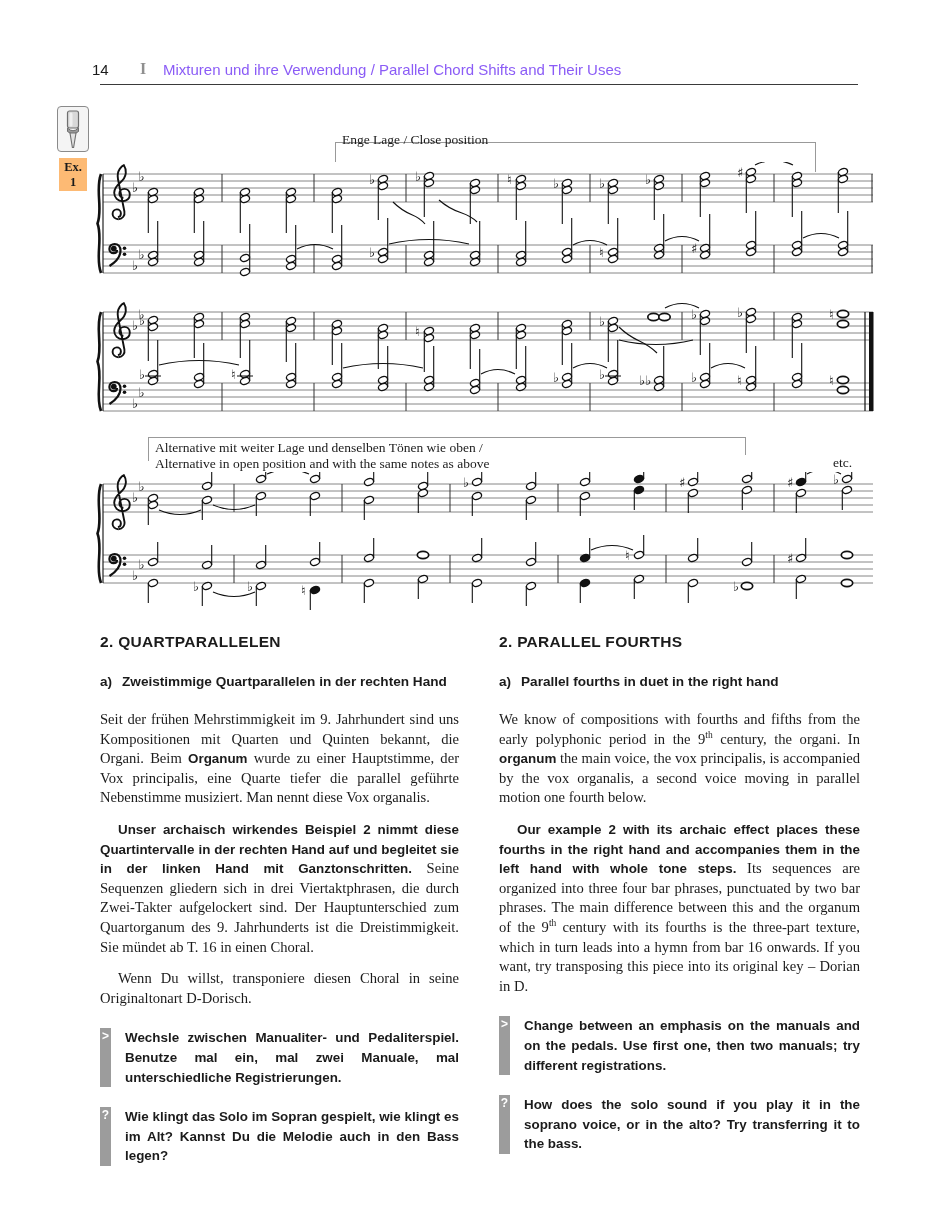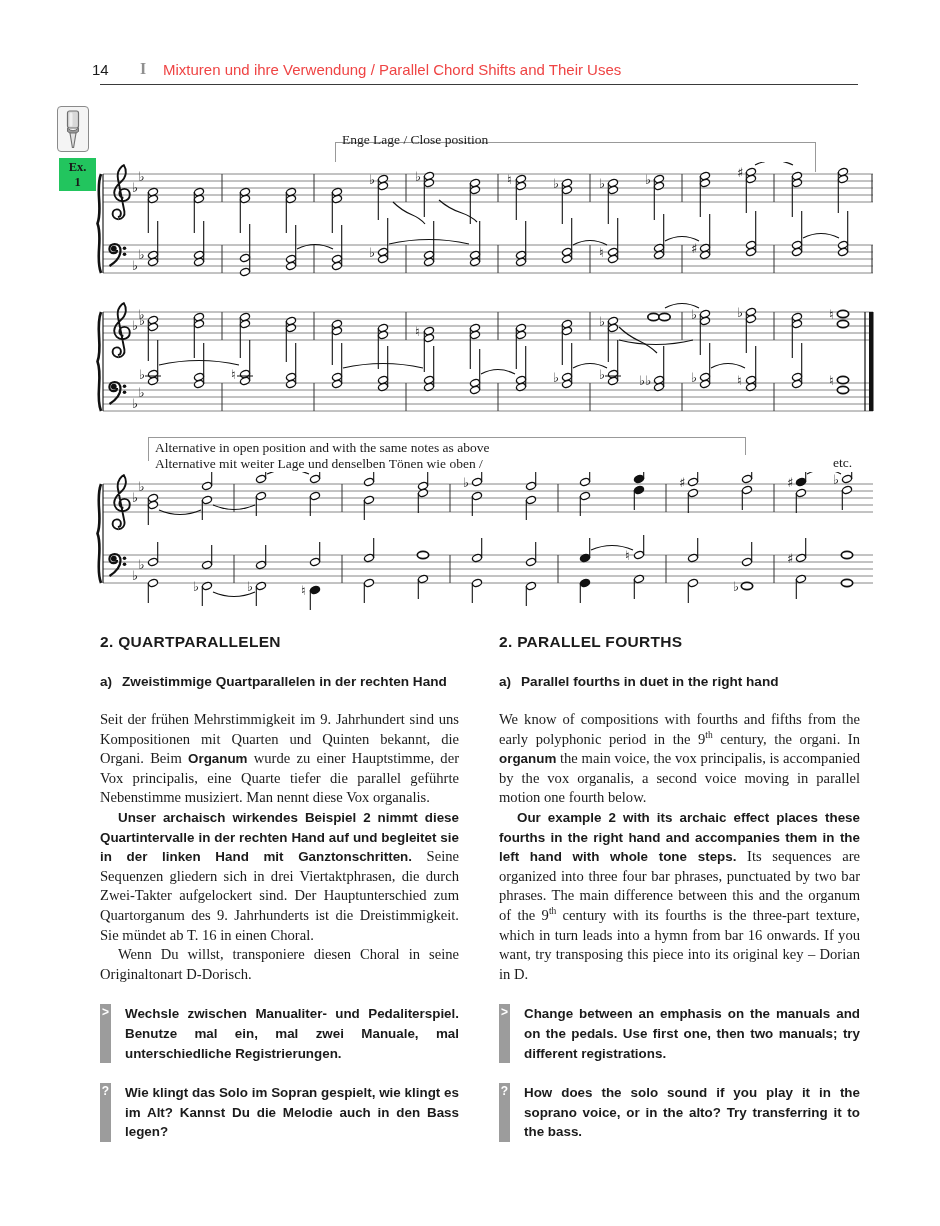--- a/index.html
+++ b/index.html
@@ -2,42 +2,42 @@
 <html><head>
 <meta charset="utf-8">
 <style>
   html,body{margin:0;padding:0;background:#e8e8e8;}
   .page{position:relative;width:940px;height:1226px;background:#ffffff;margin:0 auto;
         font-family:"Liberation Serif",serif;color:#1b1b1b;overflow:hidden;}
   .abs{position:absolute;}
   
   .pagenum{font-family:"Liberation Sans",sans-serif;font-size:15px;}
   .marker{font-family:"Liberation Serif",serif;font-weight:700;font-size:16px;color:#8f8f8f;}
-  .htitle{font-family:"Liberation Sans",sans-serif;font-size:15px;color:#ef4444;white-space:nowrap;}
+  .htitle{font-family:"Liberation Sans",sans-serif;font-size:15px;color:#8b5cf6;white-space:nowrap;}
   .hrule{height:0;border-top:1.4px solid #3a3a3a;}
   
   .caption{font-size:14.8px;white-space:nowrap;}
   .caption i{font-style:italic;}
   
   .pipebox{width:30px;height:44px;border:1.5px solid #8a8a8a;border-radius:4px;background:#f4f4f4;
            display:flex;align-items:center;justify-content:center;}
-  .exbadge{width:37px;height:33px;background:#22c55e;color:#1a1a1a;text-align:center;
+  .exbadge{width:28px;height:33px;background:#fdba74;color:#1a1a1a;text-align:center;
            font-family:"Liberation Serif",serif;font-weight:700;font-size:12.5px;line-height:15px;padding-top:2px;box-sizing:border-box;}
   
   .bline{height:0;border-top:1px solid #999;}
   .tick{width:0;border-left:1px solid #999;}
   .mlabel{font-size:13.5px;line-height:16px;white-space:nowrap;}
   .etc{font-size:13.5px;}
   
   .col{position:absolute;top:633px;}
   .col-heading{font-family:"Liberation Sans",sans-serif;font-weight:700;font-size:15.5px;letter-spacing:.3px;}
   .sub{margin-top:23px;display:flex;font-family:"Liberation Sans",sans-serif;font-weight:700;font-size:13.6px;}
   .sub .sl{width:22px;flex:none;}
   .para{margin-top:21px;font-size:14.6px;line-height:19.6px;text-align:justify;}
-  .para.ind{margin-top:0;text-indent:18px;}
+  .para.ind{margin-top:12px;text-indent:18px;}
   .bs{font-family:"Liberation Sans",sans-serif;font-weight:700;font-size:13.4px;}
   .sup{font-size:9.5px;vertical-align:super;line-height:0;}
   .callout{margin-top:20px;display:flex;}
   .cbar{flex:none;width:11px;background:#9c9c9c;color:#fff;font-family:"Liberation Sans",sans-serif;
         font-weight:700;font-size:12px;text-align:center;padding-top:1px;box-sizing:border-box;}
   .ctext{margin-left:14px;font-family:"Liberation Sans",sans-serif;font-weight:700;font-size:13.4px;
          line-height:19.6px;text-align:justify;}
   svg{display:block;}
 </style>
 </head>
@@ -378,22 +378,22 @@
       <path d="M616 68 Q 633 59 650 68" fill="none" stroke="#111" stroke-width="1.15"></path>
       <path d="M570 8 Q 587 -1 604 8" fill="none" stroke="#111" stroke-width="1.15"></path>
       <path d="M524 40 Q 561 49 598 40" fill="none" stroke="#111" stroke-width="1.15"></path>
       <path d="M524 27 C540 43 548 39 562 53" fill="none" stroke="#111" stroke-width="1.15"></path>
     </svg>
 
   <div class="abs bline" style="left:148px;top:437px;width:597px;"></div>
   <div class="abs tick" style="left:148px;top:437px;height:24px;"></div>
   <div class="abs tick" style="left:745px;top:437px;height:18px;"></div>
   <div class="abs mlabel" style="left:155px;top:440px;">
+    <div>Alternative mit weiter Lage und denselben Tönen wie oben /</div>
     <div>Alternative in open position and with the same notes as above</div>
-    <div>Alternative mit weiter Lage und denselben Tönen wie oben /</div>
   </div>
   <div class="abs etc" style="left:833px;top:455px;">etc.</div>
 
   <svg id="sys3" class="abs" style="left:95px;top:472px;" width="780" height="142" viewBox="0 0 780 142">
       <line x1="8" y1="12" x2="778" y2="12" stroke="#787878" stroke-width="0.9"></line>
       <line x1="8" y1="19" x2="778" y2="19" stroke="#787878" stroke-width="0.9"></line>
       <line x1="8" y1="26" x2="778" y2="26" stroke="#787878" stroke-width="0.9"></line>
       <line x1="8" y1="33" x2="778" y2="33" stroke="#787878" stroke-width="0.9"></line>
       <line x1="8" y1="40" x2="778" y2="40" stroke="#787878" stroke-width="0.9"></line>
       <line x1="8" y1="83" x2="778" y2="83" stroke="#787878" stroke-width="0.9"></line>

